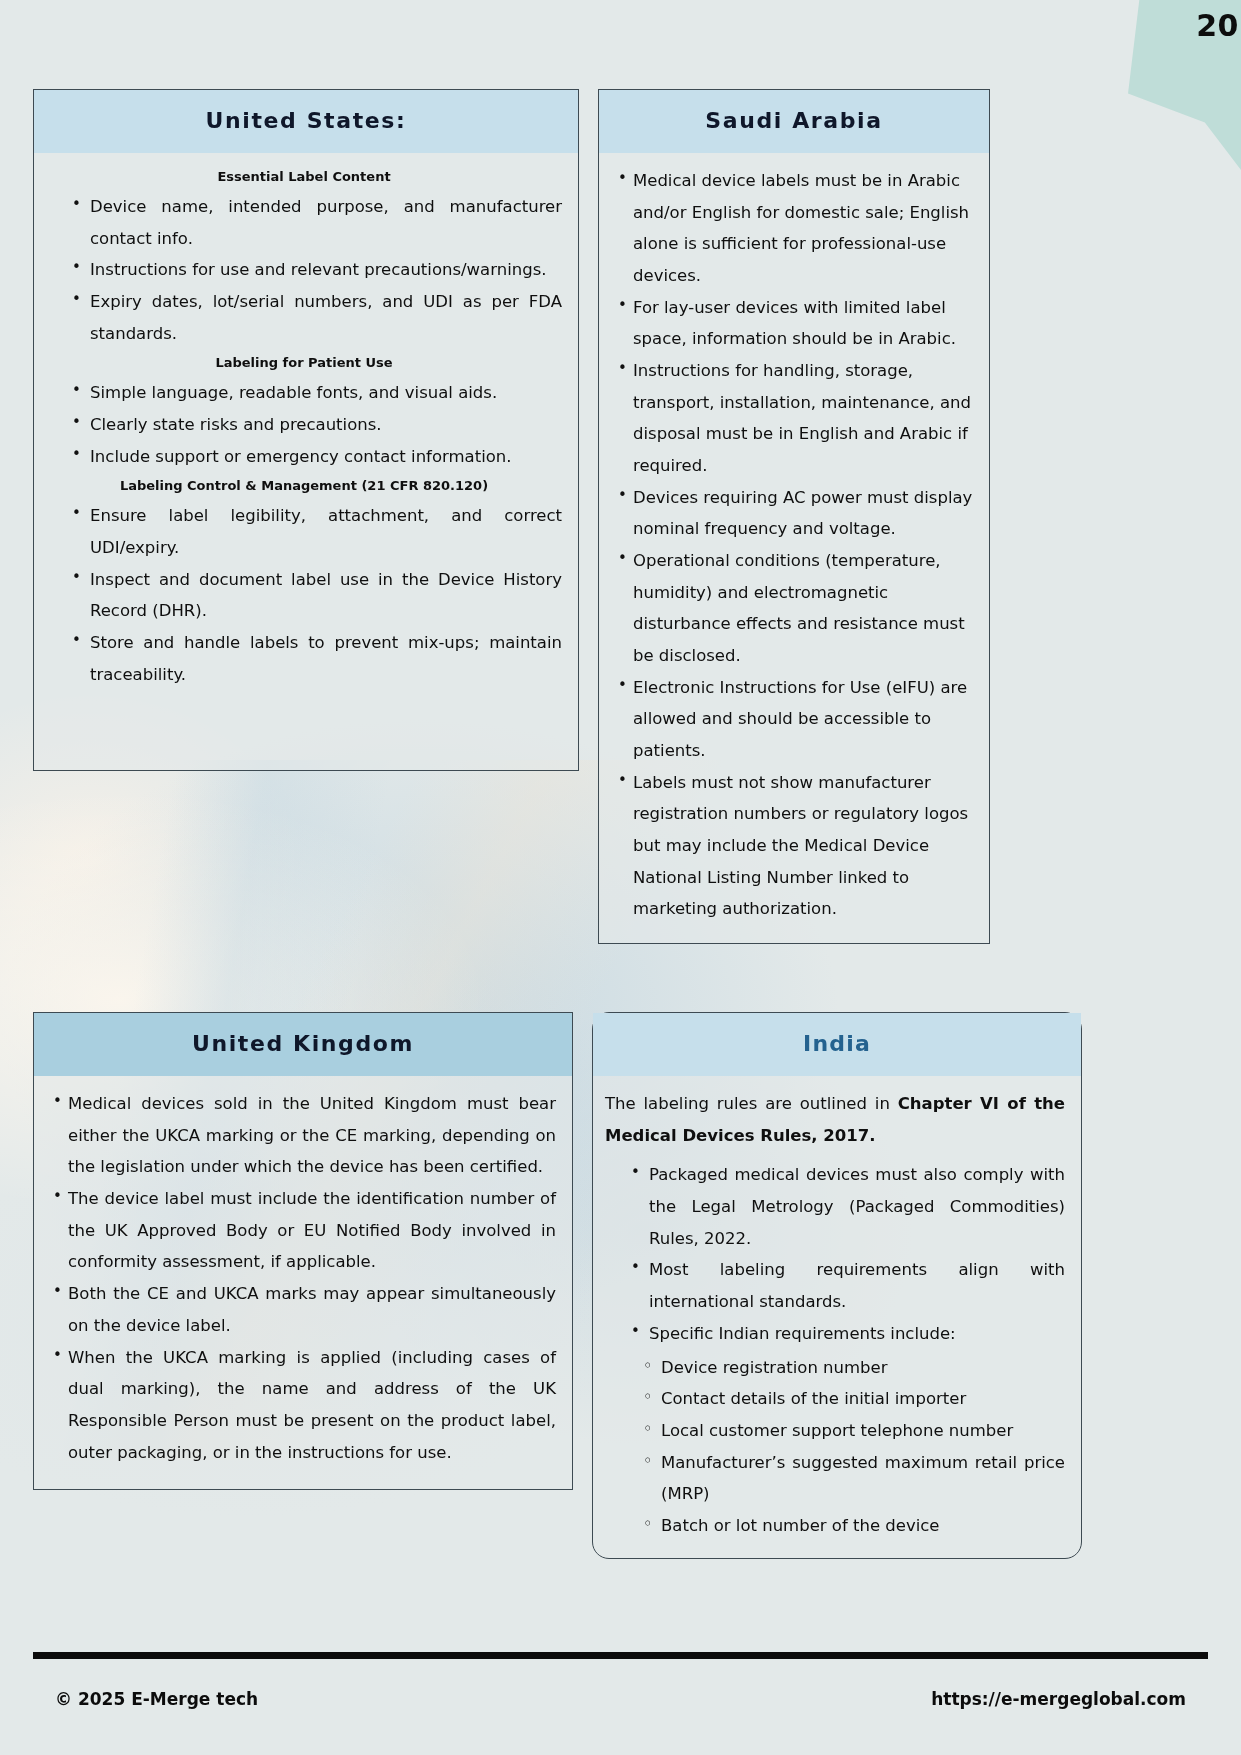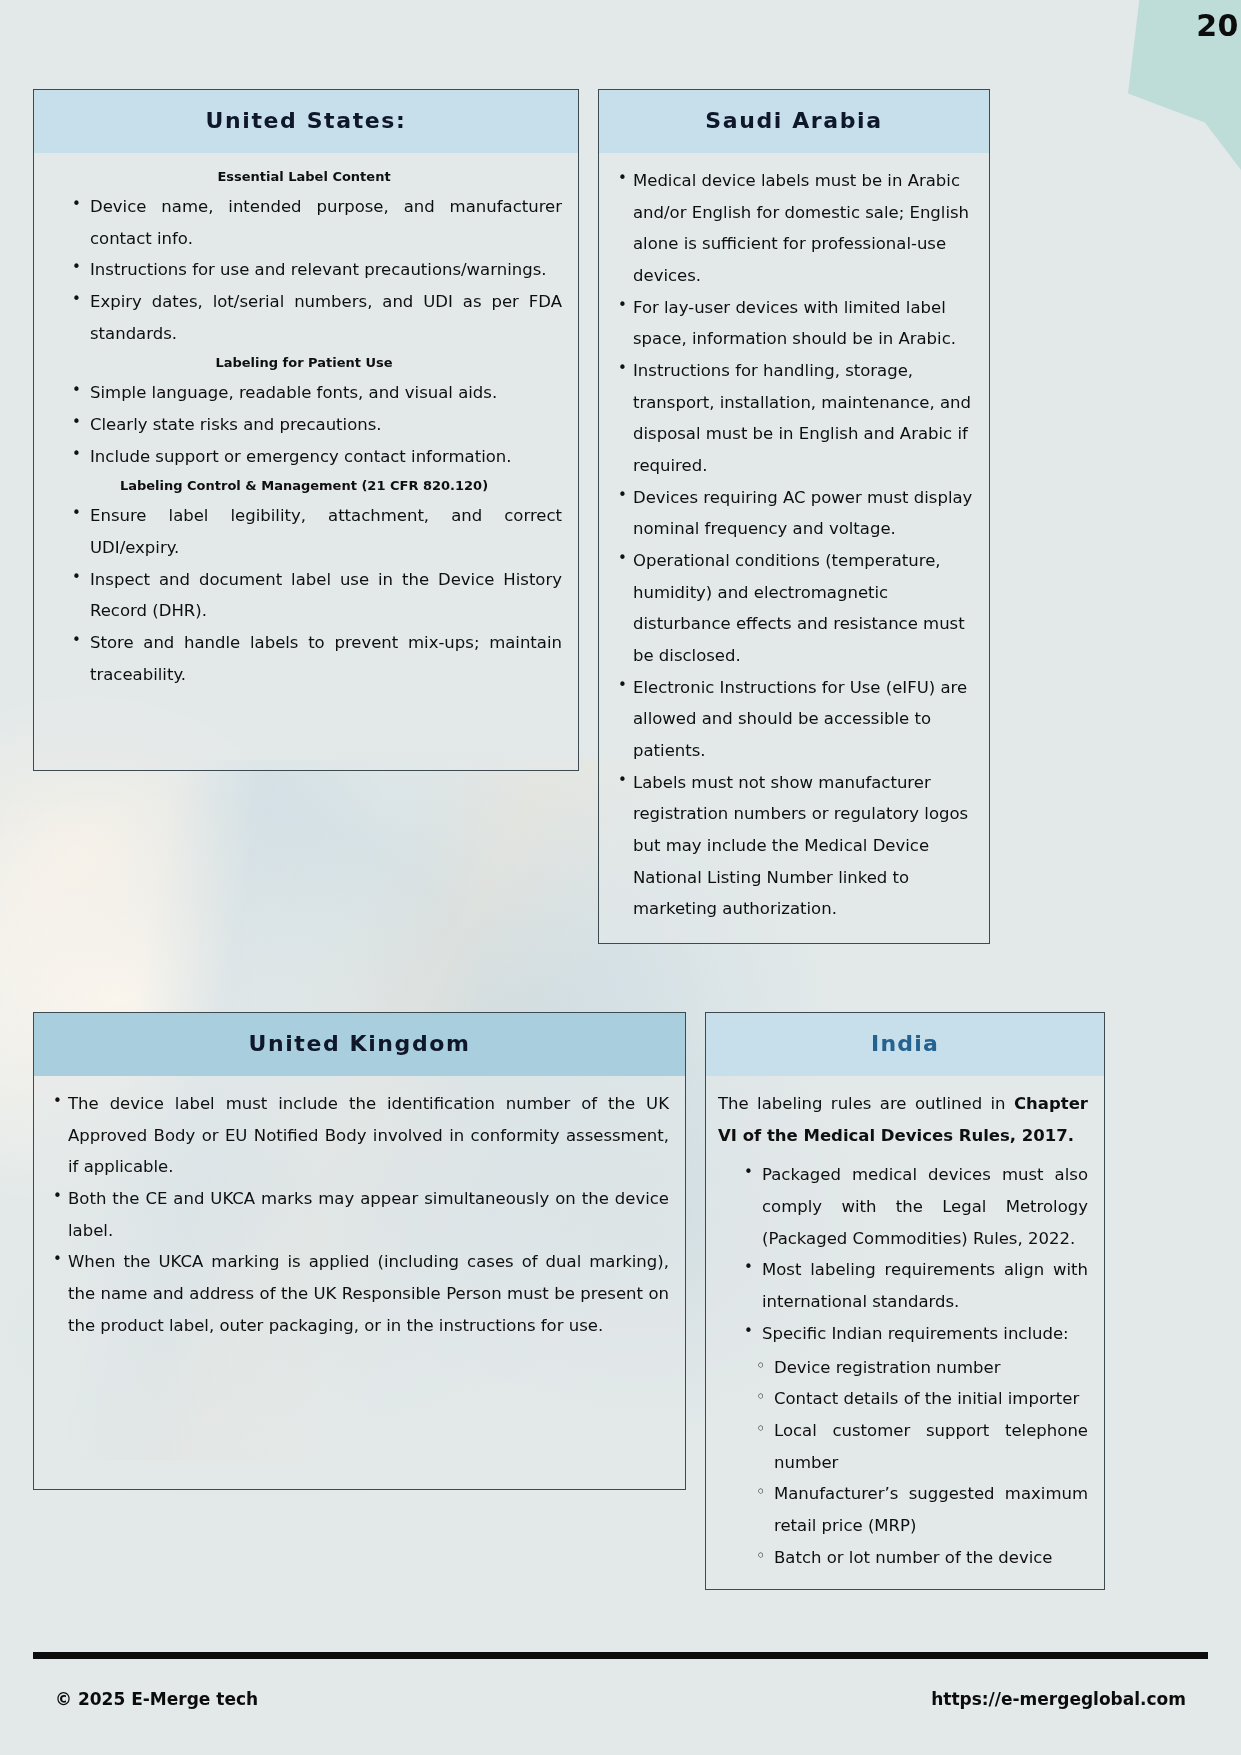--- a/index.html
+++ b/index.html
@@ -63,22 +63,22 @@
   }
   .row.second { margin-top:68px; }
 
   .card {
     border:1.5px solid #3d4a52;
     background:rgba(227,233,233,.62);
     flex:0 0 auto;
   }
   .card.us  { width:546px; min-height:682px; }
   .card.sa  { width:392px; min-height:682px; }
-  .card.uk  { width:653px; min-height:478px; }
-  .card.in  { width:400px; min-height:478px; }
+  .card.uk  { width:540px; min-height:478px; }
+  .card.in  { width:490px; min-height:478px;border-radius:17px; }
 
   .card-head {
     padding:18px 10px 20px;
     text-align:center;
   }
   .card-head.shade-a { background:#c6dfeb; }
   .card-head.shade-b { background:#a9cfdf; }
   .card-title {
     font-size:22px;
     font-weight:bold;
@@ -220,20 +220,21 @@
   </div>
 
   <div class="row second">
 
     <div class="card uk">
       <div class="card-head shade-b">
         <div class="card-title">United Kingdom</div>
       </div>
       <div class="card-body justify">
         <ul class="bl">
+          <li>Medical devices sold in the United Kingdom must bear either the UKCA marking or the CE marking, depending on the legislation under which the device has been certified.</li>
           <li>The device label must include the identification number of the UK Approved Body or EU Notified Body involved in conformity assessment, if applicable.</li>
           <li>Both the CE and UKCA marks may appear simultaneously on the device label.</li>
           <li>When the UKCA marking is applied (including cases of dual marking), the name and address of the UK Responsible Person must be present on the product label, outer packaging, or in the instructions for use.</li>
         </ul>
       </div>
     </div>
 
     <div class="card in">
       <div class="card-head shade-a">
         <div class="card-title dk">India</div>

